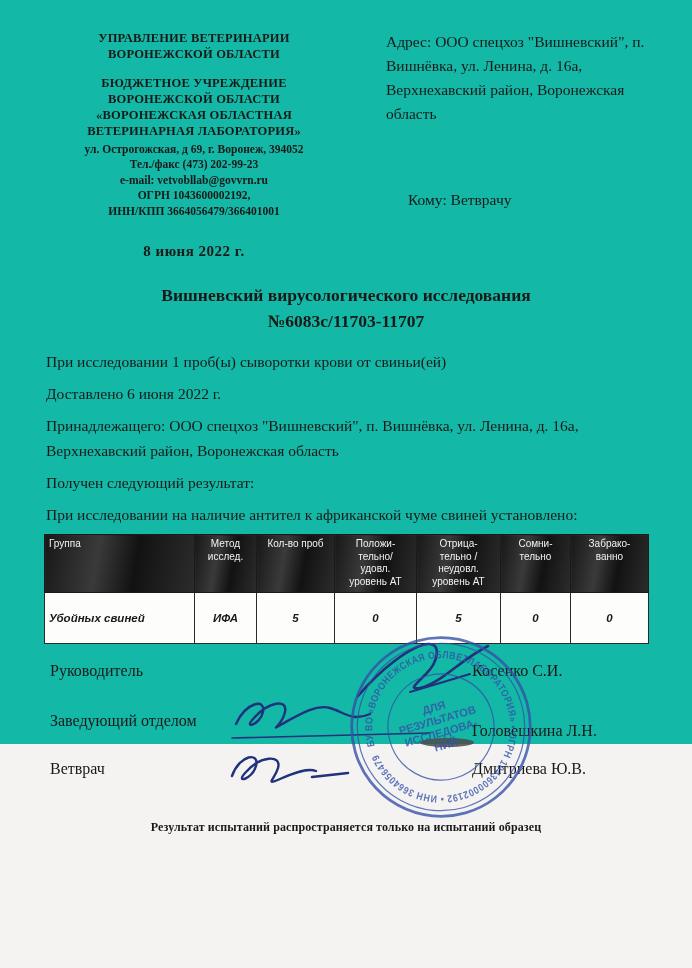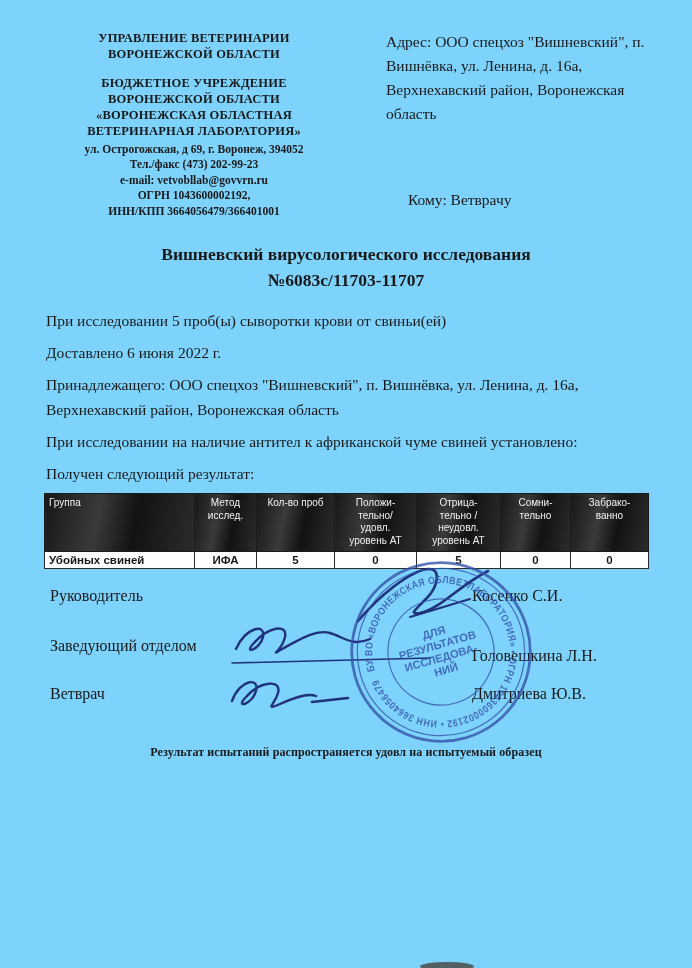--- a/index.html
+++ b/index.html
@@ -5,22 +5,22 @@
   html,body{margin:0;padding:0;}
   body{
     width:692px;height:968px;
     background:#f4f3f1;
     font-family:"Liberation Serif","DejaVu Serif",serif;
     color:#191919;
     overflow:hidden;
   }
   .page{
     position:relative;
-    width:692px;height:968px;
-    background:#7dd3fc;
+    width:692px;height:744px;
+    background:#14b8a6;
     box-sizing:border-box;
   }
   
   .header-row{
     display:flex;
     padding:30px 40px 0 48px;
     box-sizing:border-box;
   }
   .org-block{
     width:292px;
@@ -72,24 +72,25 @@
     white-space:pre-line;
     border:1px solid #1a1a1a;
     line-height:1.25;
     font-family:"Liberation Sans","DejaVu Sans",sans-serif;
   }
   table.result th:first-child{text-align:left;}
   table.result td{
     border:1px solid #2a2a2a;
     font-size:11.5px;
     font-weight:bold;
-    padding:2px 4px;
+    padding:19px 4px;
     text-align:center;
     background:#fdfdfc;
     font-family:"Liberation Sans","DejaVu Sans",sans-serif;
+    font-style:italic;
   }
   table.result td:first-child{text-align:left;}
   col.c1{width:150px;} col.c2{width:62px;} col.c3{width:78px;}
   col.c4{width:82px;} col.c5{width:84px;} col.c6{width:70px;} col.c7{width:78px;}
   
   .sign-block{
     position:relative;
     margin:14px 44px 0 50px;
     height:152px;
     font-size:16px;
@@ -156,38 +157,39 @@
         <div>«ВОРОНЕЖСКАЯ ОБЛАСТНАЯ</div>
         <div>ВЕТЕРИНАРНАЯ ЛАБОРАТОРИЯ»</div>
       </div>
       <div class="org-contacts">
         <div>ул. Острогожская, д 69, г. Воронеж, 394052</div>
         <div>Тел./факс  (473) 202-99-23</div>
         <div>e-mail: vetvobllab@govvrn.ru</div>
         <div>ОГРН 1043600002192,</div>
         <div>ИНН/КПП 3664056479/366401001</div>
       </div>
+      <div class="org-date">8 июня 2022 г.</div>
     </div>
     <div class="right-block">
       <div>Адрес: ООО спецхоз "Вишневский", п. Вишнёвка, ул. Ленина, д. 16а, Верхнехавский район, Воронежская область</div>
       <div class="recipient-to">Кому: Ветврачу</div>
     </div>
   </div>
 
   <div class="doc-title">
     <div>Вишневский вирусологического исследования</div>
     <div>№6083с/11703-11707</div>
   </div>
 
   <div class="body-text">
-    <p>При исследовании 5 проб(ы) сыворотки крови от свиньи(ей)</p>
+    <p>При исследовании 1 проб(ы) сыворотки крови от свиньи(ей)</p>
     <p>Доставлено 6 июня 2022 г.</p>
     <p>Принадлежащего: ООО спецхоз "Вишневский", п. Вишнёвка, ул. Ленина, д. 16а, Верхнехавский район, Воронежская область</p>
+    <p>Получен следующий результат:</p>
     <p>При исследовании на наличие антител к африканской чуме свиней установлено:</p>
-    <p>Получен следующий результат:</p>
   </div>
 
   <table class="result">
     <colgroup>
       <col class="c1">
         <col class="c2">
         <col class="c3">
         <col class="c4">
       <col class="c5">
         <col class="c6">
@@ -264,18 +266,18 @@
       </text>
       <text x="100" y="82" text-anchor="middle" fill="#3350a8" font-size="12" font-weight="bold" font-family="Liberation Sans, DejaVu Sans, sans-serif">
         <tspan x="100" dy="0">ДЛЯ</tspan>
         <tspan x="100" dy="14">РЕЗУЛЬТАТОВ</tspan>
         <tspan x="100" dy="14">ИССЛЕДОВА-</tspan>
         <tspan x="100" dy="14">НИЙ</tspan>
       </text>
     </svg>
   </div>
 
-  <div class="disclaimer">Результат испытаний распространяется удовл на испытуемый образец</div>
+  <div class="disclaimer">Результат испытаний распространяется только на испытаний образец</div>
 
 
   <div class="smudge"></div>
 
 </div>
 
 </body></html>

